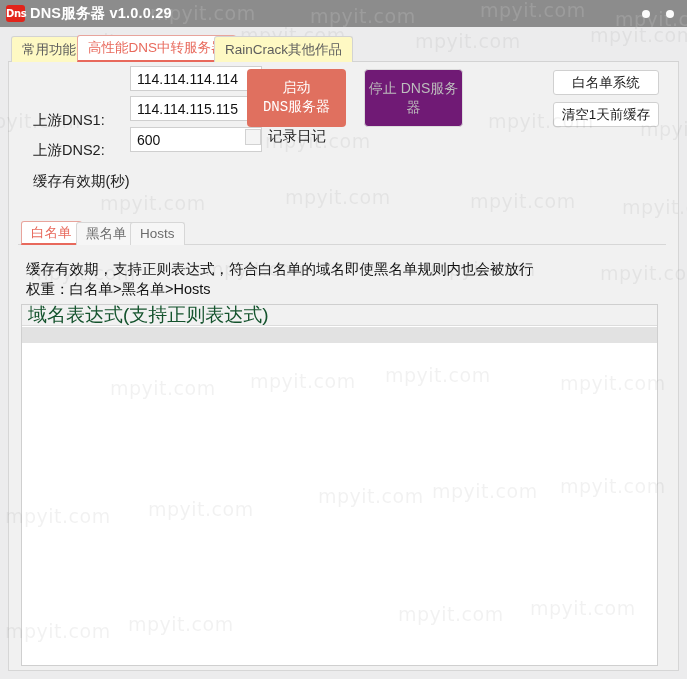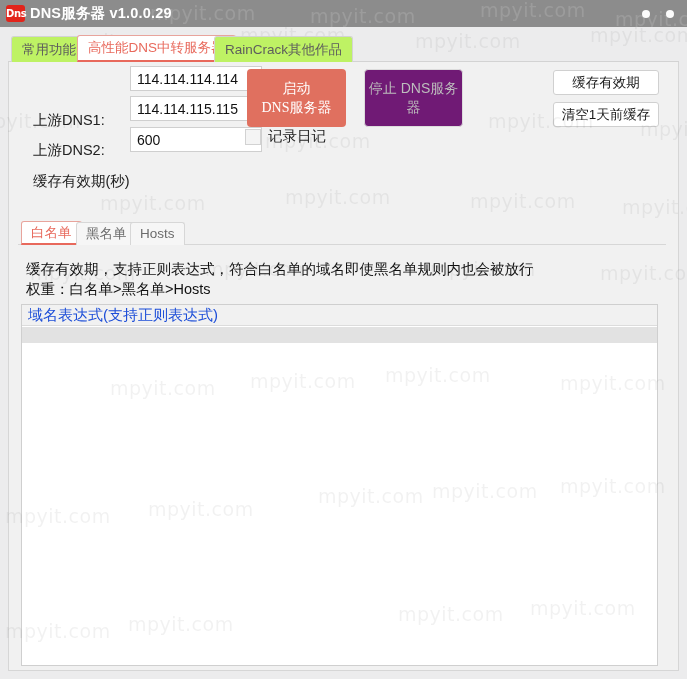--- a/index.html
+++ b/index.html
@@ -88,21 +88,21 @@
     background: #d3d3d3;
   }
   .tab {
     position: absolute;
     bottom: 0;
     height: 26px;
     padding: 0 10px;
     line-height: 25px;
     font-size: 13.5px;
     color: #5d5d5d;
-    background: #bef264;
+    background: #fef9c3;
     border: 1px solid #d3d3d3;
     border-bottom: none;
     border-radius: 3px 3px 0 0;
     cursor: default;
   }
   .tab.active {
     color: #e8695c;
     background: #ffffff;
     border-color: #e8a49c;
     border-bottom: 2px solid #e8695c;
@@ -152,21 +152,21 @@
   .txtbox.ttl  { left: 121px; top: 66px; width: 132px; height: 25px; }
 
   .btn-start {
     position: absolute;
     left: 238px; top: 8px;
     width: 99px; height: 58px;
     background: #e0705f;
     border: none;
     border-radius: 4px;
     color: #ffffff;
-    font-family: Liberation Serif, serif;
+    font-family: Liberation Mono, monospace;
     font-size: 14px;
     line-height: 19px;
     text-align: center;
     cursor: pointer;
     padding: 0;
   }
   .btn-start .l2x { display: block; }
 
   .btn-stop {
     position: absolute;
@@ -275,22 +275,22 @@
     background: #ffffff;
     border: 1px solid #cfcfcf;
     overflow: hidden;
   }
   .list-header {
     position: absolute;
     left: 0; top: 0;
     width: 100%; height: 21px;
     background: #f1f1f1;
     border-bottom: 1px solid #dcdcdc;
-    font-size: 15px;
-    color: #1d4ed8;
+    font-size: 19px;
+    color: #14532d;
     line-height: 20px;
     padding-left: 6px;
     white-space: nowrap;
   }
   .list-strip {
     position: absolute;
     left: 0; top: 22px;
     width: 100%; height: 16px;
     background: #e2e2e2;
   }
@@ -333,21 +333,21 @@
   <button class="btn-stop" disabled="">
     <span class="l2x">停止</span>
     <span class="l2x">DNS服务器</span>
   </button>
 
   <div class="chk-wrap">
     <div class="chk-box"></div>
     <div class="chk-lbl">记录日记</div>
   </div>
 
-  <button class="btn-clear c1">缓存有效期</button>
+  <button class="btn-clear c1">白名单系统</button>
   <button class="btn-clear c2">清空1天前缓存</button>
 
   <div class="subtabs">
     <div class="underline"></div>
     <div class="subtab s0 active">白名单</div>
     <div class="subtab s1">黑名单</div>
     <div class="subtab s2">Hosts</div>
   </div>
 
   <div class="desc">

